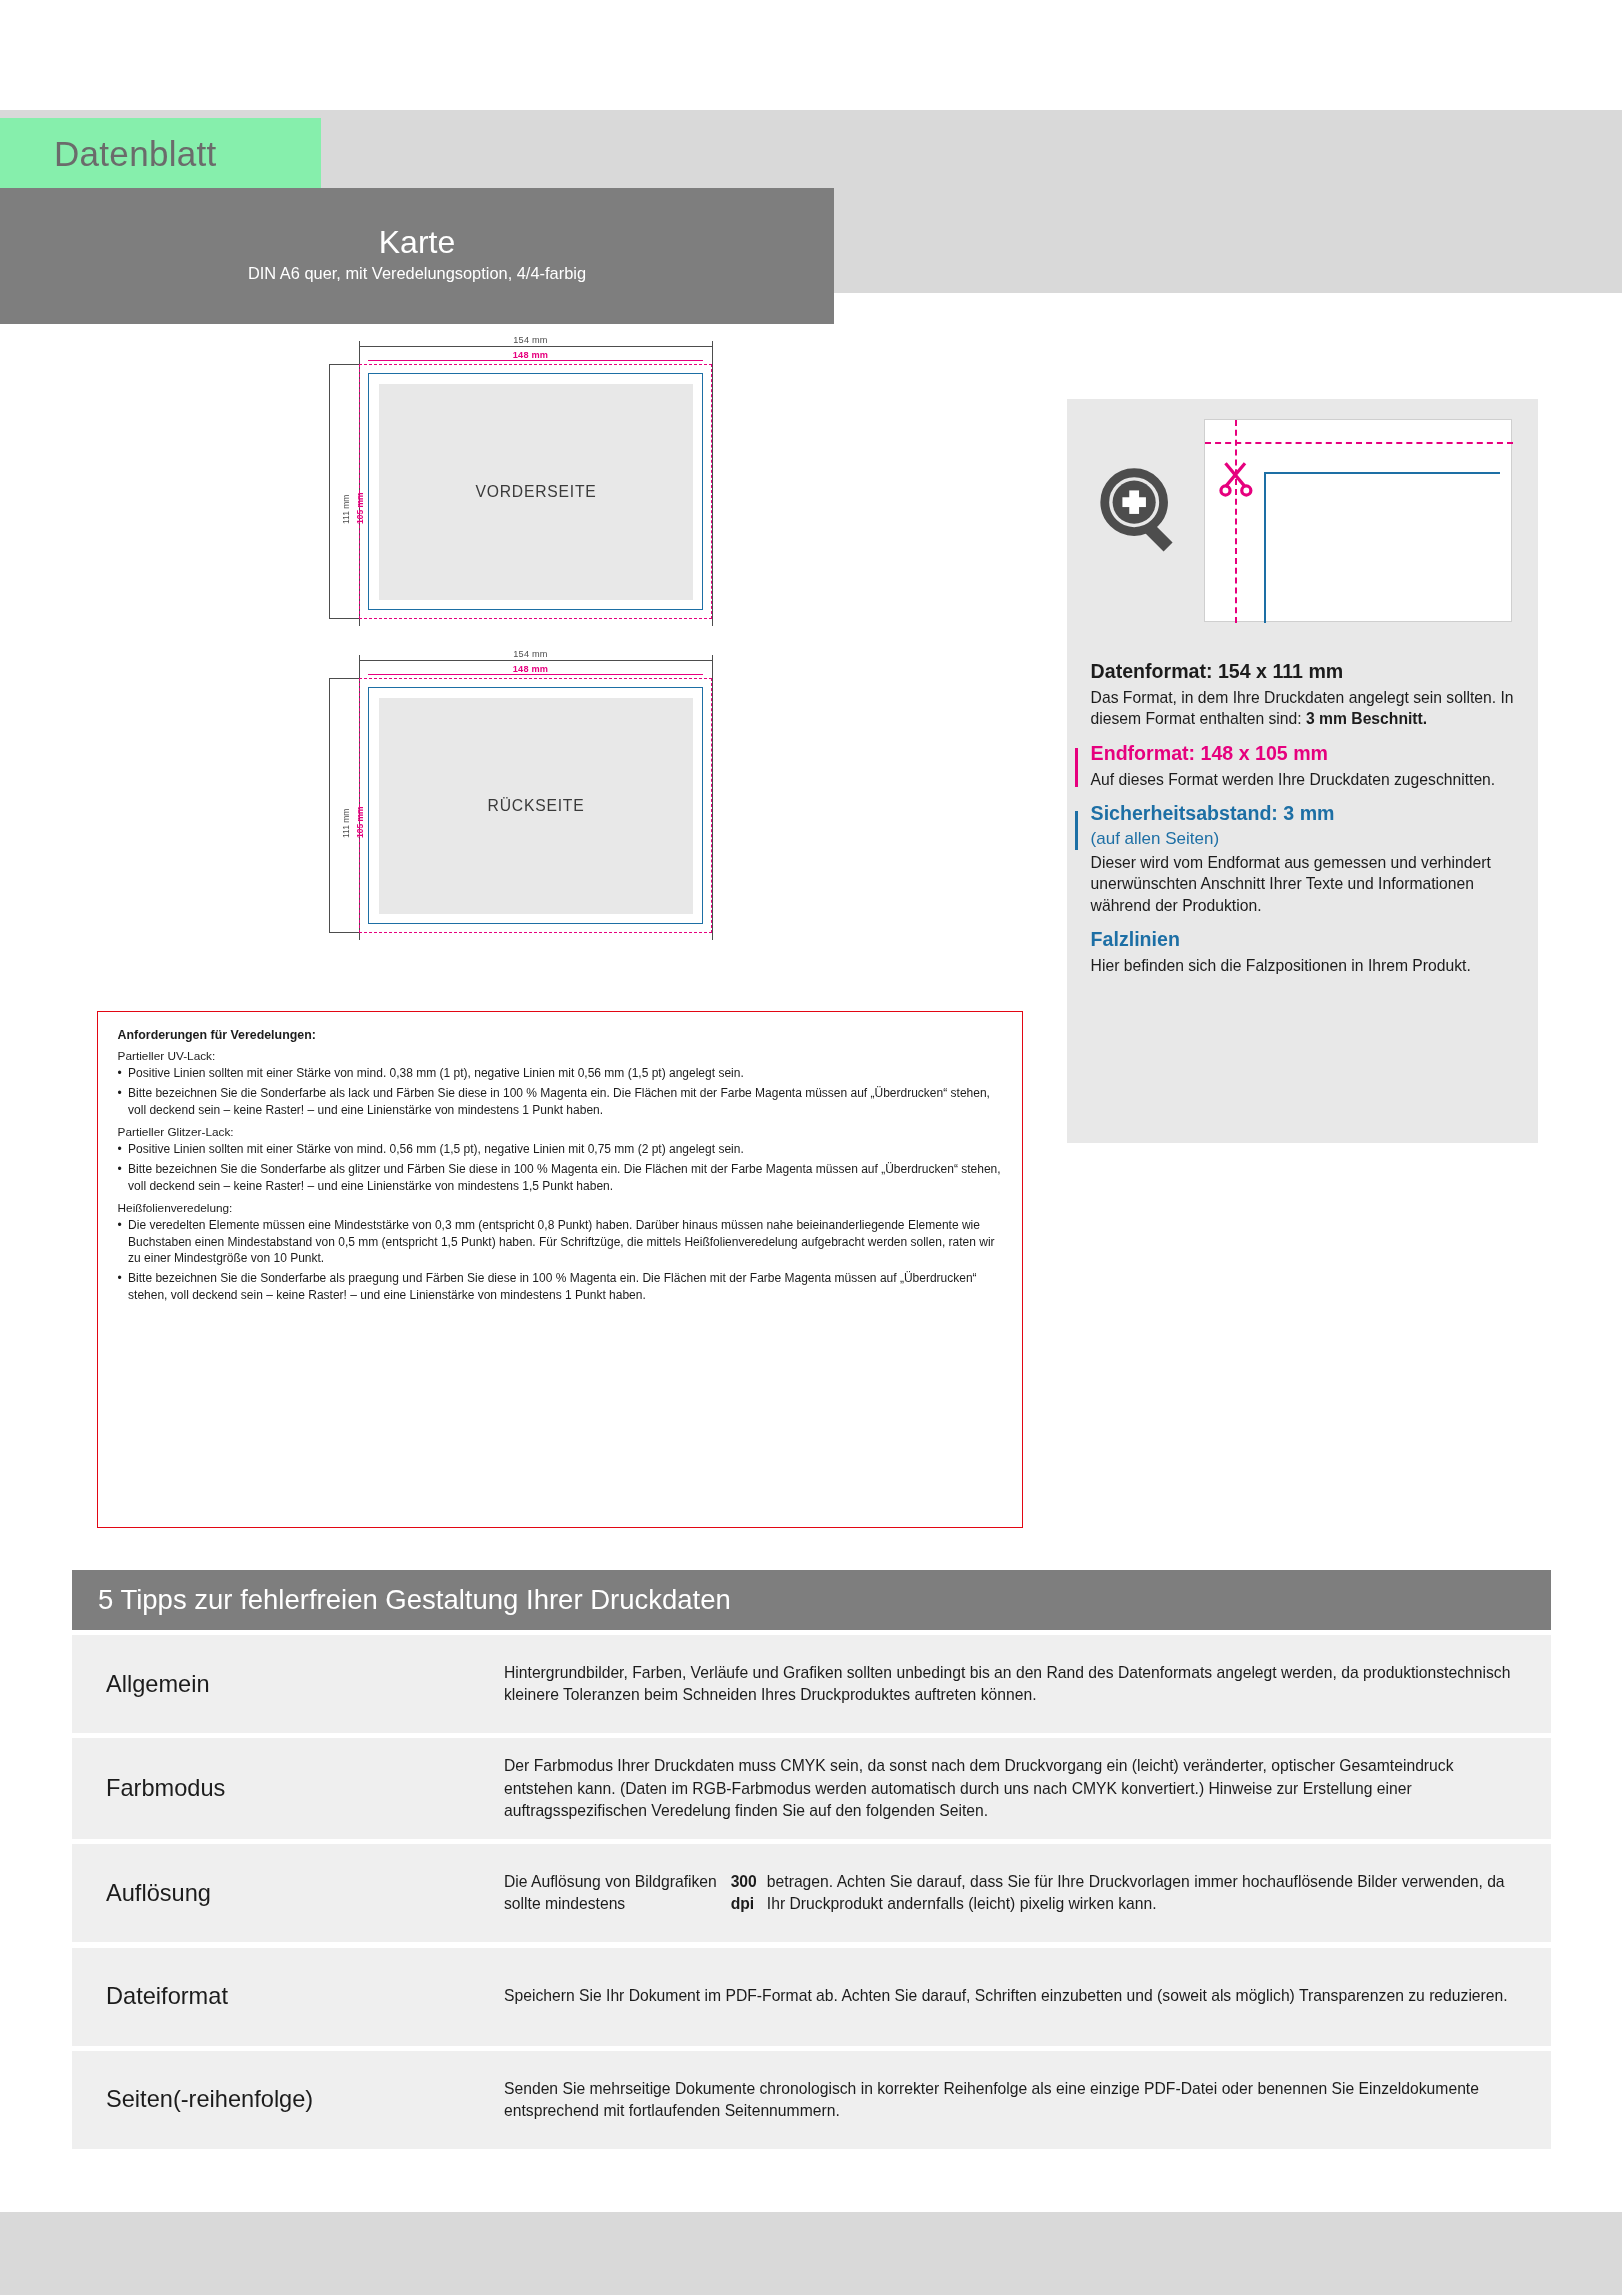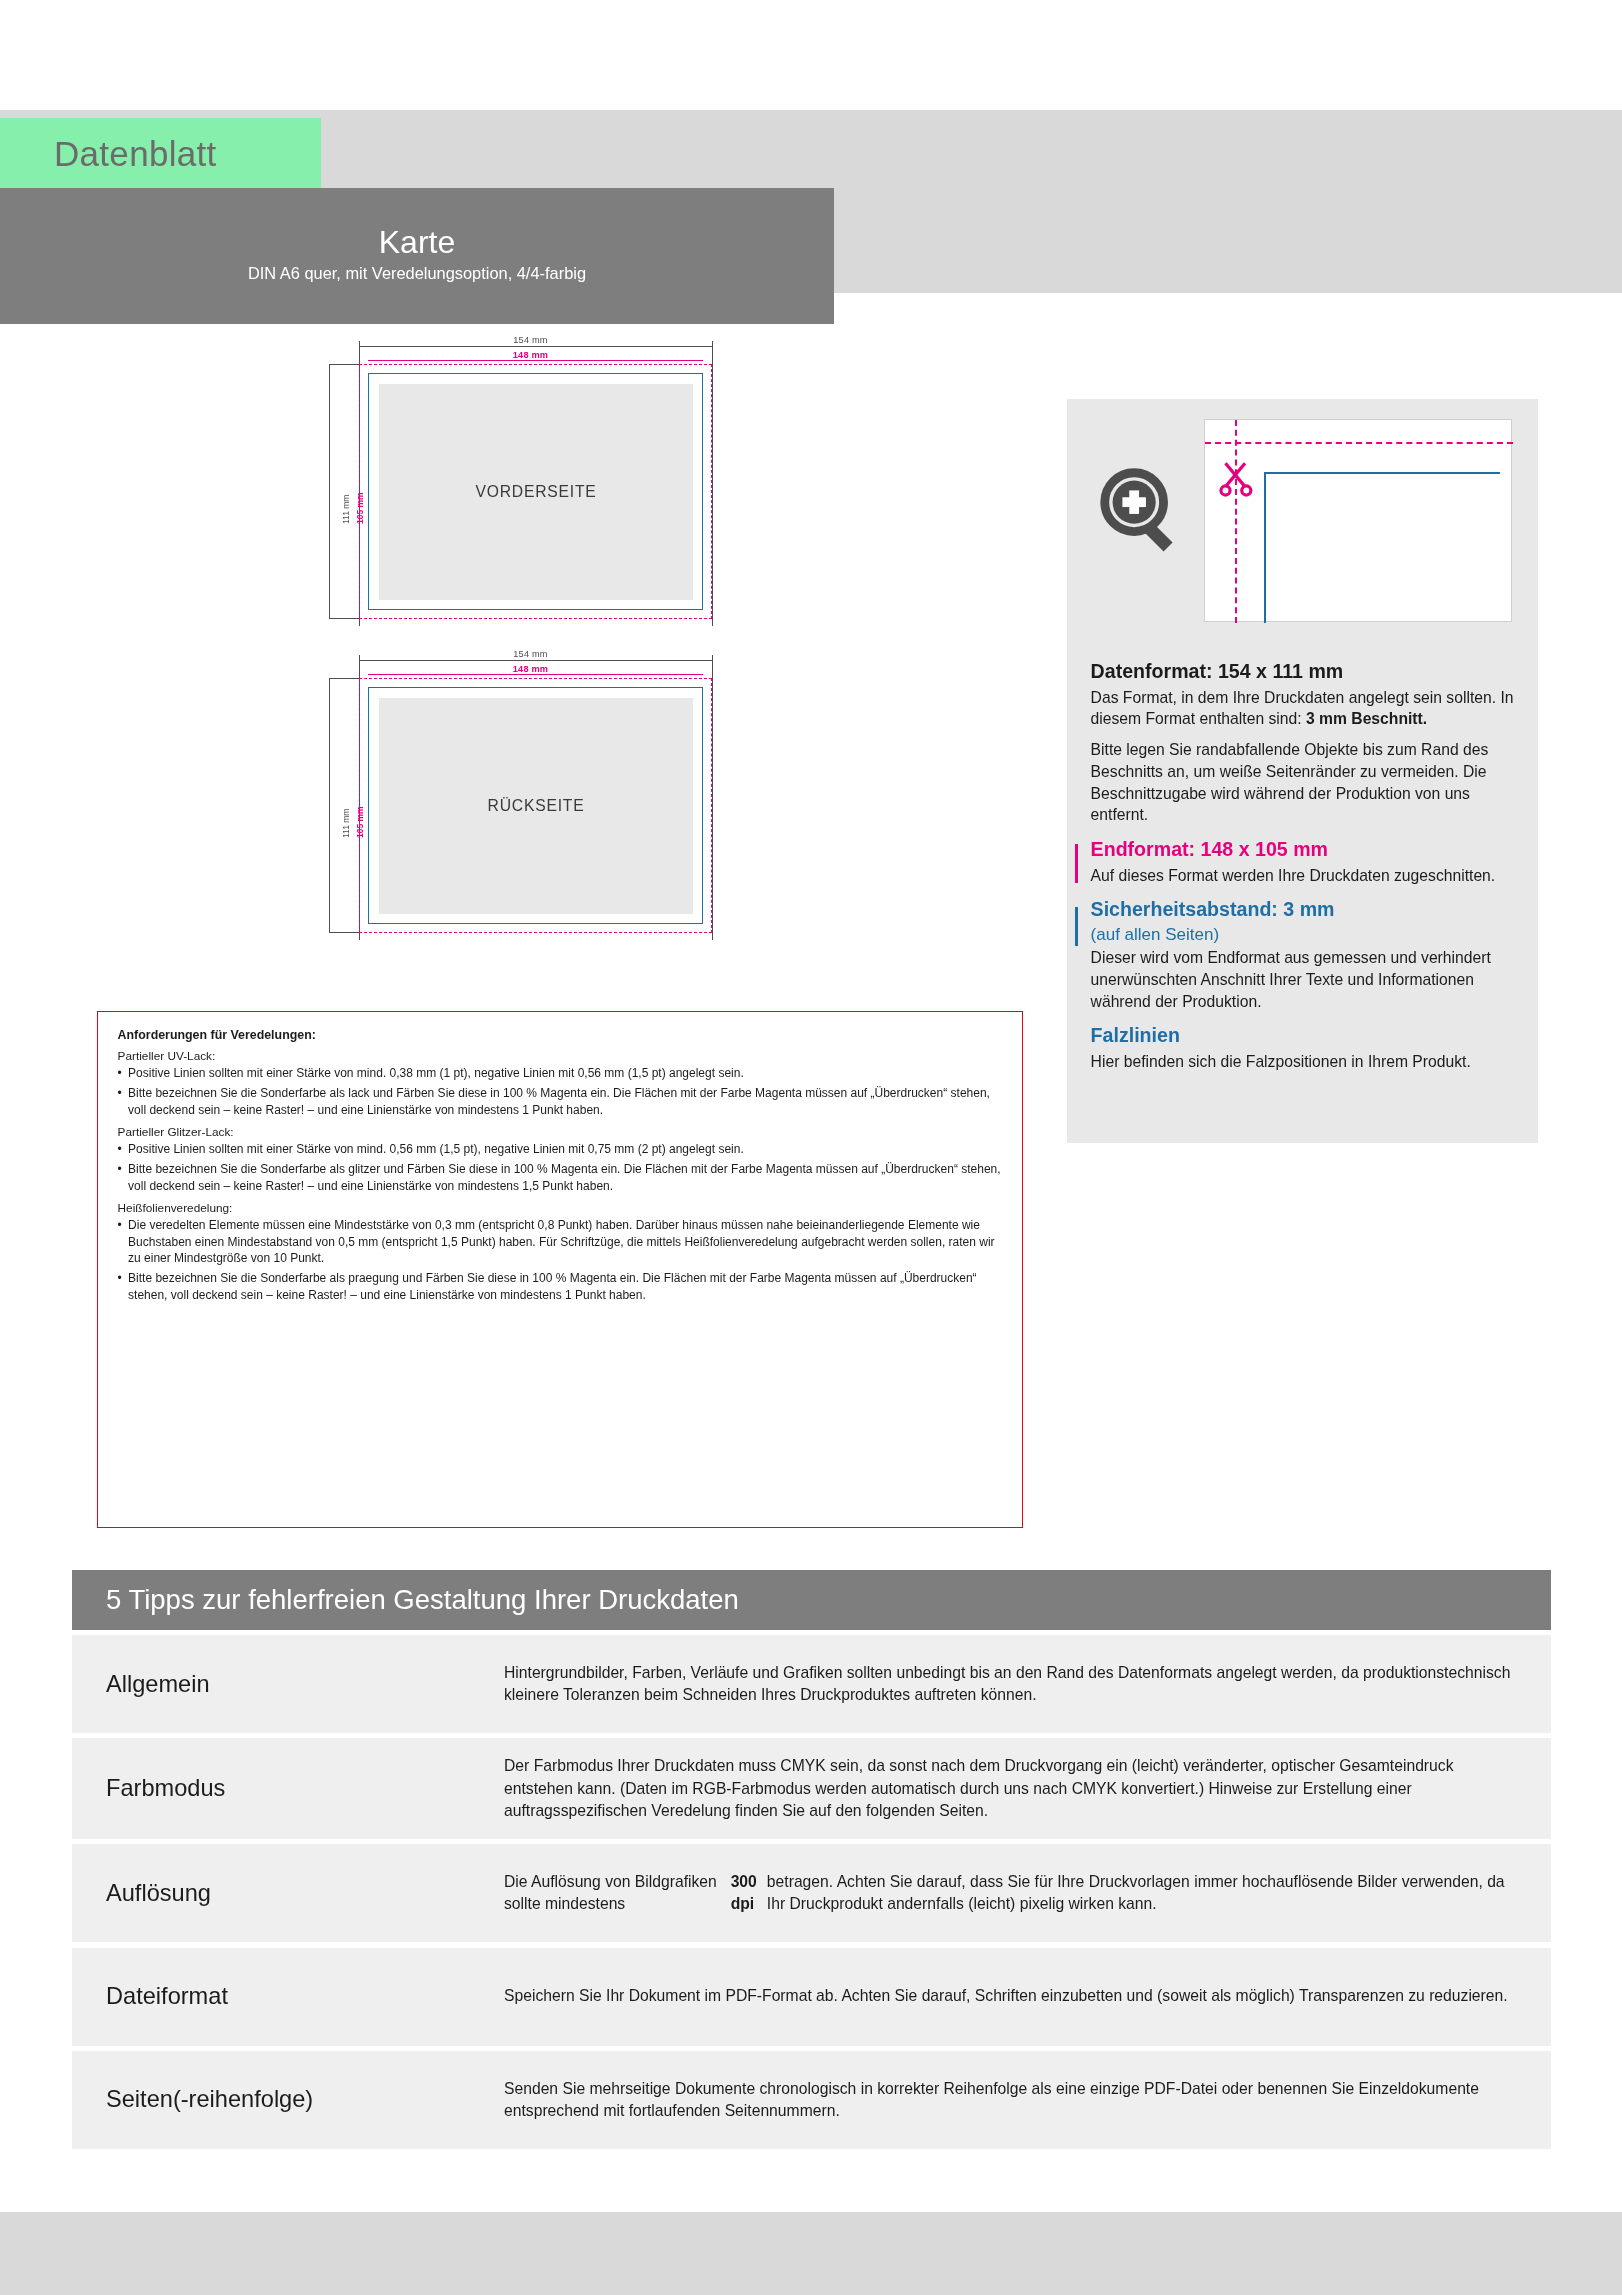--- a/index.html
+++ b/index.html
@@ -154,21 +154,21 @@
   .bluemark {
     position:absolute; left:11.8px; width:3.3px; height:39px; background:#1d6fa5;
   }
 
   
   #tips {
     position:absolute; left:72px; top:1570px; width:1479px;
   }
   .tips-head {
     background:#7e7e7e; color:#ffffff; height:60px;
-    display:flex; align-items:center; padding-left:34px;
+    display:flex; align-items:center; padding-left:26px;
     font-size:27.5px; font-weight:400;
   }
   .tips-row {
     display:flex; background:#efefef; margin-top:5.2px; min-height:98px;
   }
   .tips-row .label {
     width:432px; display:flex; align-items:center; padding-left:34px;
     font-size:23.6px; color:#1c1c1c; font-weight:400;
   }
   .tips-row .text {
@@ -285,21 +285,20 @@
         <path d="M10 8 L40 44 M40 8 L10 44" stroke="#e6007e" stroke-width="5" fill="none"></path>
         <circle cx="10" cy="50" r="7" fill="none" stroke="#e6007e" stroke-width="5"></circle>
         <circle cx="42" cy="50" r="7" fill="none" stroke="#e6007e" stroke-width="5"></circle>
       </svg>
     </div>
   </div>
 
   <div class="info-body">
     <div class="info-h">Datenformat: 154 x 111 mm</div>
     <p class="info-p"><span>Das Format, in dem Ihre Druckdaten angelegt sein sollten. In diesem Format enthalten sind: </span><b>3 mm Beschnitt.</b></p>
-    <p class="info-p">Bitte legen Sie randabfallende Objekte bis zum Rand des Beschnitts an, um weiße Seitenränder zu vermeiden. Die Beschnittzugabe wird während der Produktion von uns entfernt.</p>
 
     <div style="position:relative;">
       <div class="pinkmark" style="left:-15.7px; top:6.5px;"></div>
       <div class="info-h pink">Endformat: 148 x 105 mm</div>
       <p class="info-p">Auf dieses Format werden Ihre Druckdaten zugeschnitten.</p>
     </div>
 
     <div style="position:relative;">
       <div class="bluemark" style="left:-15.7px; top:9.2px;"></div>
       <div class="info-h blue">Sicherheitsabstand: 3 mm</div>

